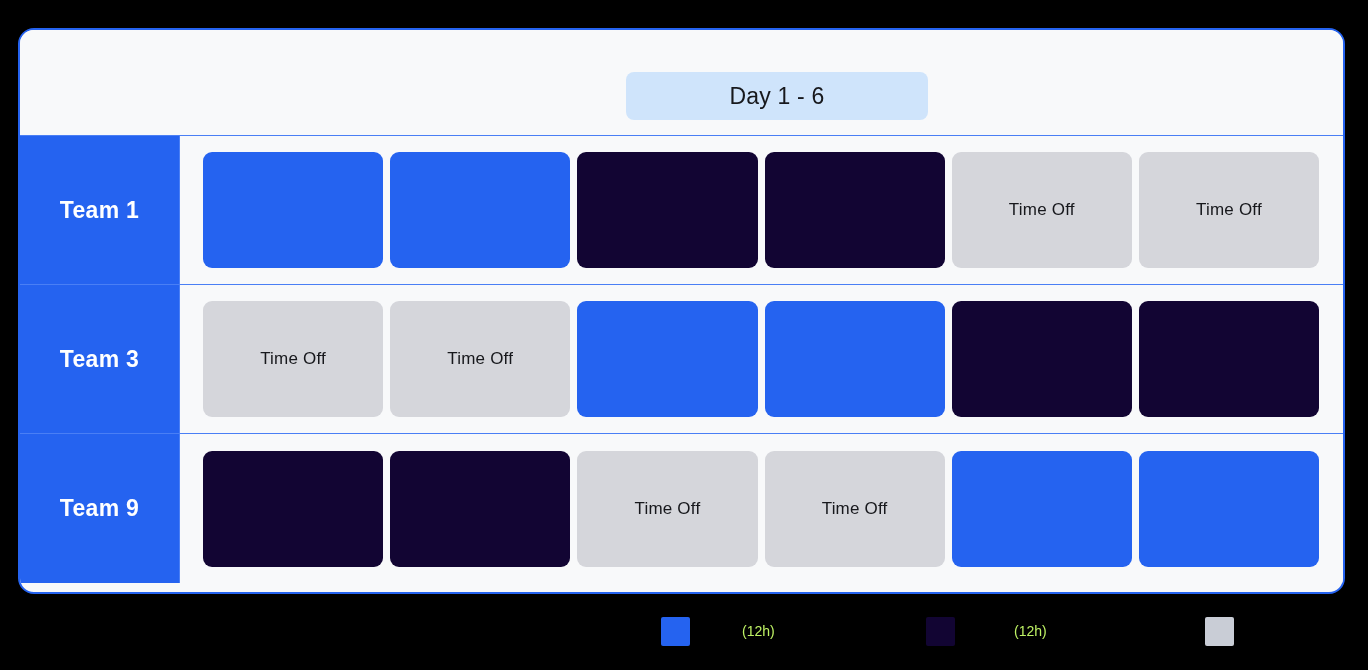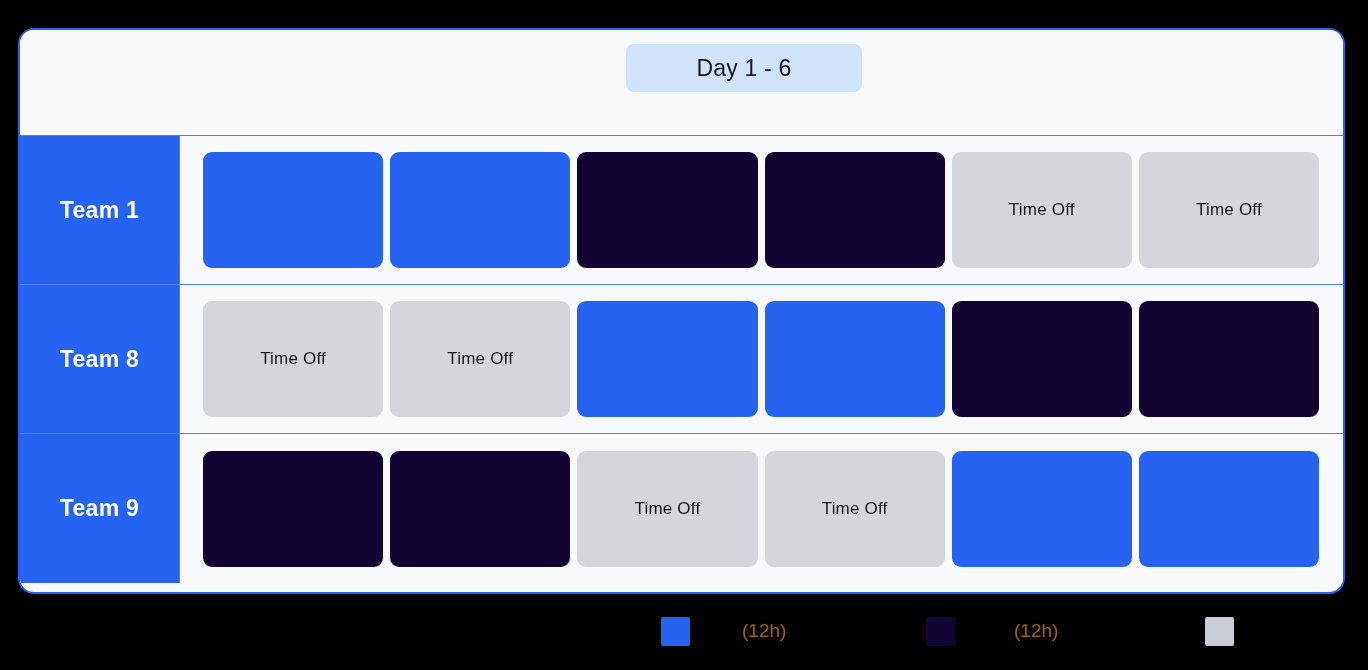--- a/index.html
+++ b/index.html
@@ -39,22 +39,22 @@
     background: #F8F9FA;
     border-bottom: 1.5px solid #4A7FF5;
     display: flex;
     align-items: center;
     justify-content: center;
   }
 
   .day-badge {
     position: absolute;
     left: 606px;
-    top: 14px;
-    width: 236px;
+    top: 42px;
+    width: 302px;
     height: 48px;
     background: #CFE4FB;
     border-radius: 8px;
     display: flex;
     align-items: center;
     justify-content: center;
     font-size: 23px;
     color: #17181C;
     letter-spacing: 0.2px;
   }
@@ -130,22 +130,22 @@
   }
 
   .legend-swatch {
     width: 29px;
     height: 29px;
     border-radius: 2px;
     flex: 0 0 auto;
   }
 
   .legend-label {
-    color: #a16207;
-    font-size: 19px;
+    color: #bef264;
+    font-size: 14px;
     white-space: nowrap;
   }
 
   #legend-0 { left: 661px; }
   #legend-0 .legend-label { margin-left: 52px; }
 
   #legend-1 { left: 926px; }
   #legend-1 .legend-label { margin-left: 59px; }
 
   #legend-2 { left: 1205px; }
@@ -168,21 +168,21 @@
           <div class="shift-track">
             <div class="shift-cell shift-day"></div>
             <div class="shift-cell shift-day"></div>
             <div class="shift-cell shift-night"></div>
             <div class="shift-cell shift-night"></div>
             <div class="shift-cell shift-off">Time Off</div>
             <div class="shift-cell shift-off">Time Off</div>
           </div>
         </div>
         <div class="team-row">
-          <div class="team-label">Team 8</div>
+          <div class="team-label">Team 3</div>
           <div class="shift-track">
             <div class="shift-cell shift-off">Time Off</div>
             <div class="shift-cell shift-off">Time Off</div>
             <div class="shift-cell shift-day"></div>
             <div class="shift-cell shift-day"></div>
             <div class="shift-cell shift-night"></div>
             <div class="shift-cell shift-night"></div>
           </div>
         </div>
         <div class="team-row">

